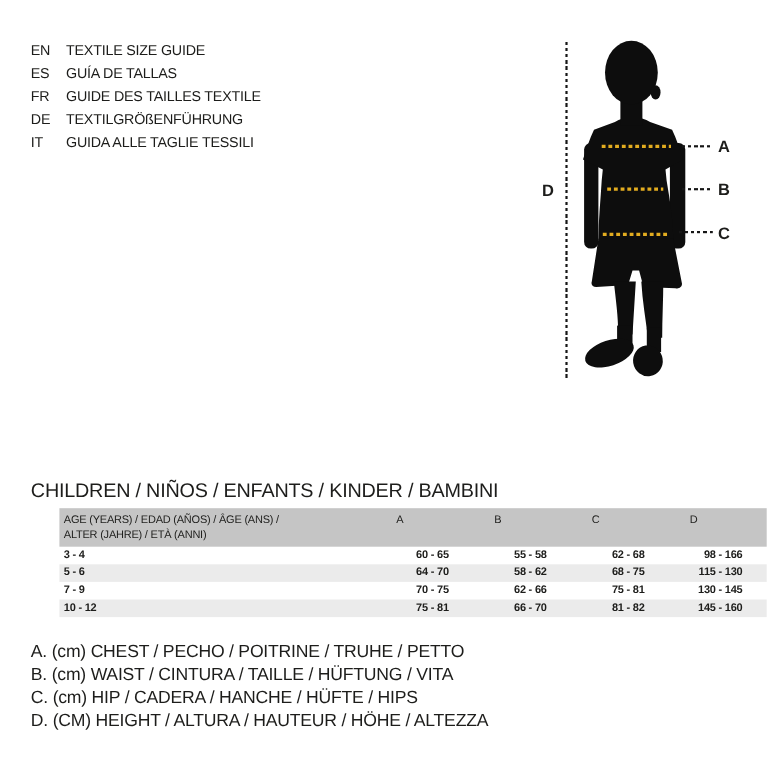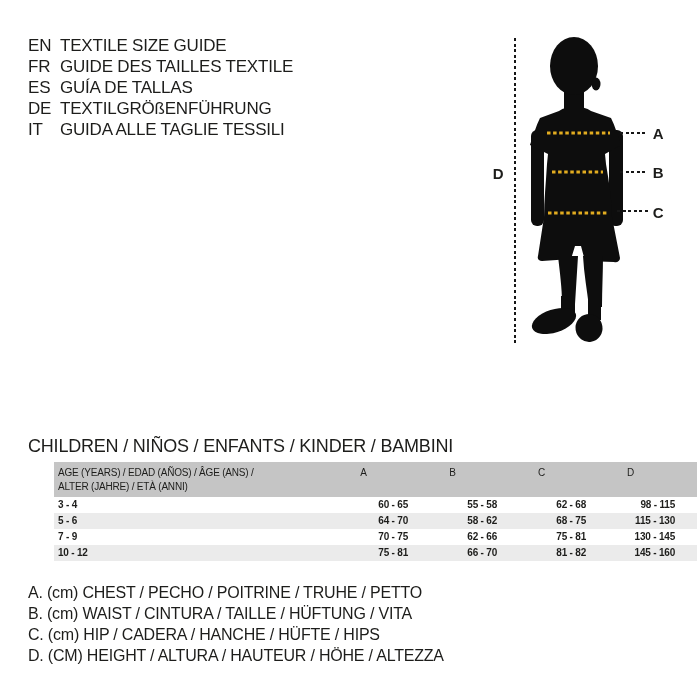--- a/index.html
+++ b/index.html
@@ -2,21 +2,21 @@
 <html style="--header-bg: #c5c5c5; --alt-bg: #ebebeb;"><head>
 <meta charset="utf-8">
 <style>
   html,body{margin:0;padding:0;background:#fff;}
   .sheet{
     position:relative;width:700px;height:700px;background:#fff;overflow:hidden;
     font-family:"Liberation Sans",sans-serif;color:#1d1d1b;letter-spacing:-0.2px;
   }
   
   .lang-block{position:absolute;left:28px;top:35px;}
-  .lang-row{display:flex;height:21px;line-height:21px;font-size:17px;}
+  .lang-row{display:flex;height:21px;line-height:21px;font-size:13px;}
   .lang-code{width:32px;flex:0 0 32px;}
   .category-title{
     position:absolute;left:28px;top:159px;font-size:14px;font-weight:bold;white-space:nowrap;
   }
   
   .figure{position:absolute;left:0;top:0;width:700px;height:360px;}
   .silhouette{position:absolute;left:525px;top:32px;}
   .v-dotted{
     position:absolute;left:514px;top:38px;width:2px;height:308px;
     background:repeating-linear-gradient(to bottom,#161616 0 3px,transparent 3px 5.6px);
@@ -51,26 +51,26 @@
 <body>
 
 <div class="sheet">
 
   <div class="lang-block">
     <div class="lang-row">
       <span class="lang-code">EN</span>
       <span class="lang-label">TEXTILE SIZE GUIDE</span>
     </div>
     <div class="lang-row">
+      <span class="lang-code">ES</span>
+      <span class="lang-label">GUÍA DE TALLAS</span>
+    </div>
+    <div class="lang-row">
       <span class="lang-code">FR</span>
       <span class="lang-label">GUIDE DES TAILLES TEXTILE</span>
-    </div>
-    <div class="lang-row">
-      <span class="lang-code">ES</span>
-      <span class="lang-label">GUÍA DE TALLAS</span>
     </div>
     <div class="lang-row">
       <span class="lang-code">DE</span>
       <span class="lang-label">TEXTILGRÖßENFÜHRUNG</span>
     </div>
     <div class="lang-row">
       <span class="lang-code">IT</span>
       <span class="lang-label">GUIDA ALLE TAGLIE TESSILI</span>
     </div>
   </div>
@@ -130,21 +130,21 @@
       <div class="cell-col">C</div>
       <div class="cell-col">D</div>
       <div></div>
     </div>
 
     <div class="t-row d-row">
       <div class="cell-age">3 - 4</div>
       <div class="cell-val">60 - 65</div>
       <div class="cell-val">55 - 58</div>
       <div class="cell-val">62 - 68</div>
-      <div class="cell-val">98 - 115</div>
+      <div class="cell-val">98 - 166</div>
       <div></div>
     </div>
     <div class="t-row d-row">
       <div class="cell-age">5 - 6</div>
       <div class="cell-val">64 - 70</div>
       <div class="cell-val">58 - 62</div>
       <div class="cell-val">68 - 75</div>
       <div class="cell-val">115 - 130</div>
       <div></div>
     </div>

